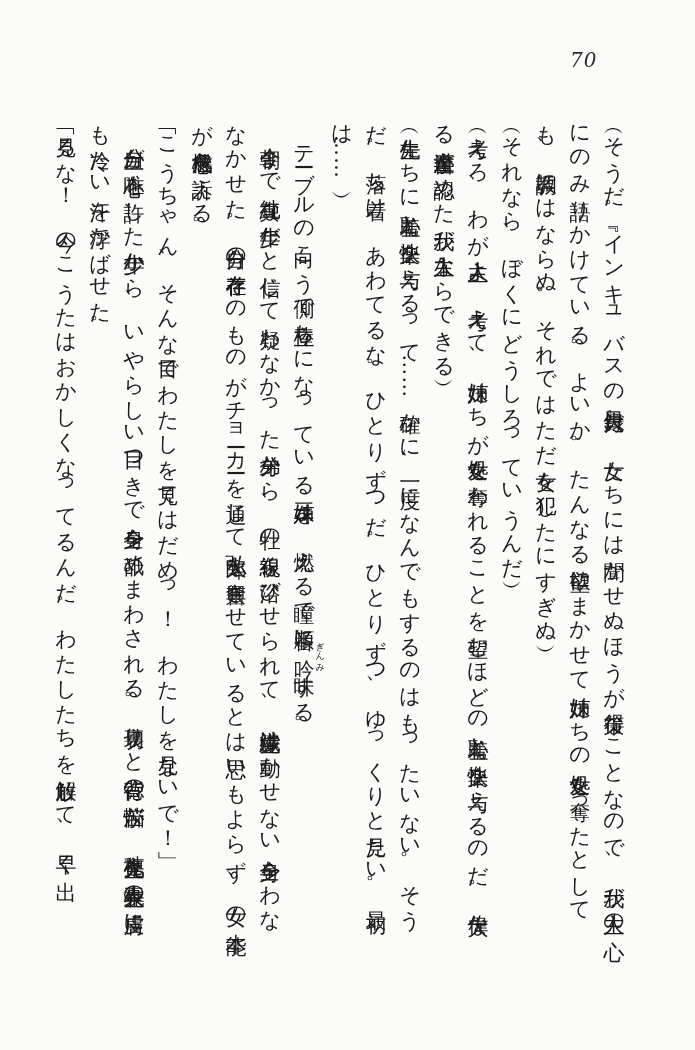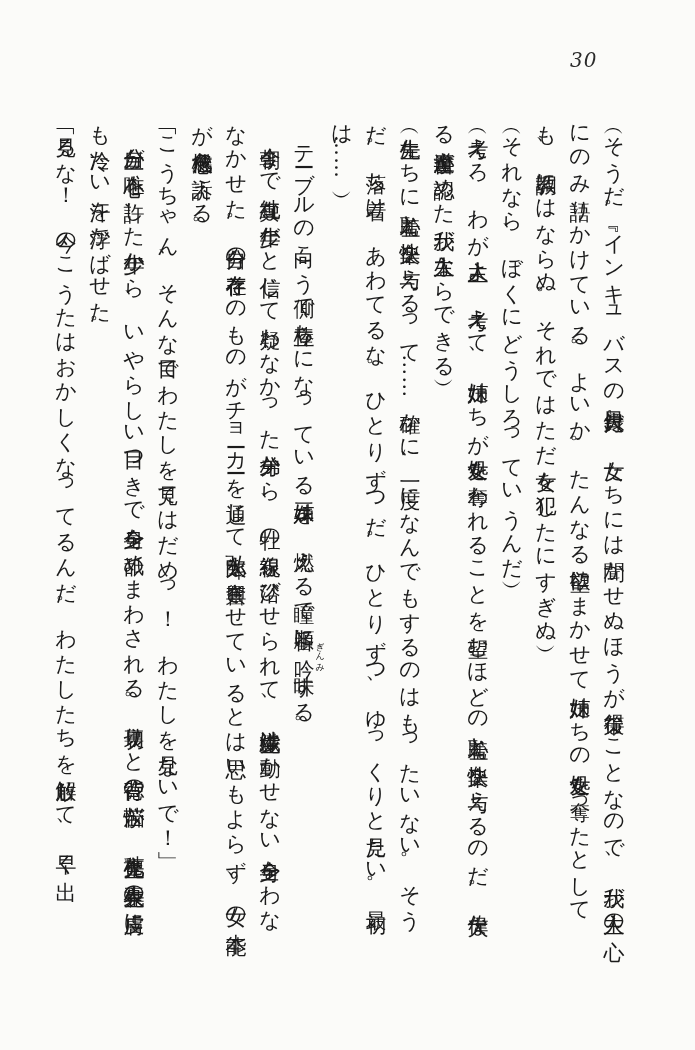--- a/index.html
+++ b/index.html
@@ -56,21 +56,21 @@
   rt {
     font-size: 9px;
     letter-spacing: 0;
     color: #1b1b1b;
   }
 </style>
 </head>
 <body>
 
 <div class="page">
-  <div class="page-number">30</div>
+  <div class="page-number">70</div>
 
   <div class="text-block">
     <p class="bracket">（そうだ。『インキュバスの大目録』だ。女たちには聞かせぬほうが得策なことなので、我が主人の心にのみ語りかけている。よいか。たんなる欲望にまかせて姉妹たちの処女を奪ったとしても、調教にはならぬ。それではただ女を犯したにすぎぬ）</p>
     <p class="bracket">（それなら、ぼくにどうしろっていうんだ）</p>
     <p class="bracket">（考えろ、わが主人よ。考えて、姉妹たちが処女を奪われることを望むほどの羞恥と快楽を与えるのだ。偉大なる魔道書が認めた我が主人ならできる）</p>
     <p class="bracket">（先生たちに羞恥と快楽を与えるって……確かに、一度になんでもするのはもったいない。そうだ。落ち着け。あわてるな。ひとりずつだ。ひとりずつ、ゆっくりと見たい。最初は……）</p>
     <p><span>テーブルの向こう側で棒立ちになっている三姉妹を、燃える瞳で順番に</span><ruby><span>吟味</span><rt>ぎんみ</rt></ruby><span>する。</span></p>
     <p>今朝まで純真な少年だと信じて疑わなかった弟分から、牡の視線を浴びせられて、沙織先生は動かせない全身をわななかせた。自分の存在そのものがチョーカーを通じて弘太郎を興奮させているとは思いもよらず、女の本能が危機感を訴える。</p>
     <p class="bracket">「こうちゃん、そんな目でわたしを見てはだめっ！　わたしを見ないで！」</p>
     <p>自分が唯一心を許した少年から、いやらしい目つきで全身を舐めまわされる。裏切りと背徳の苦悩が、充穂先生と真衣先生の皮膚にも冷たい汗を浮かばせた。</p>

